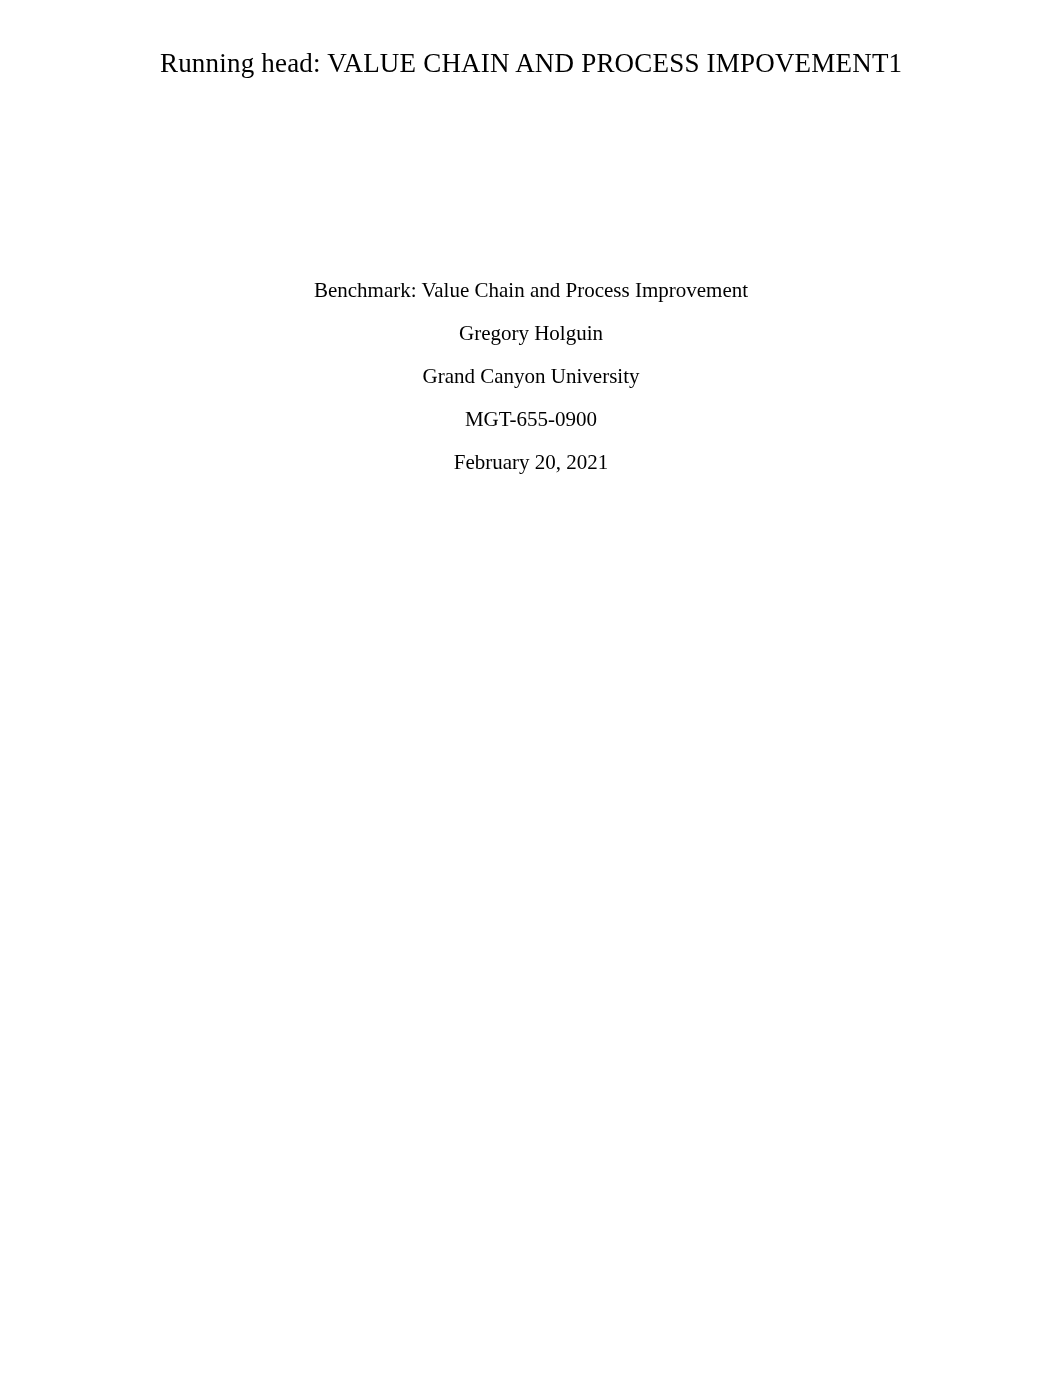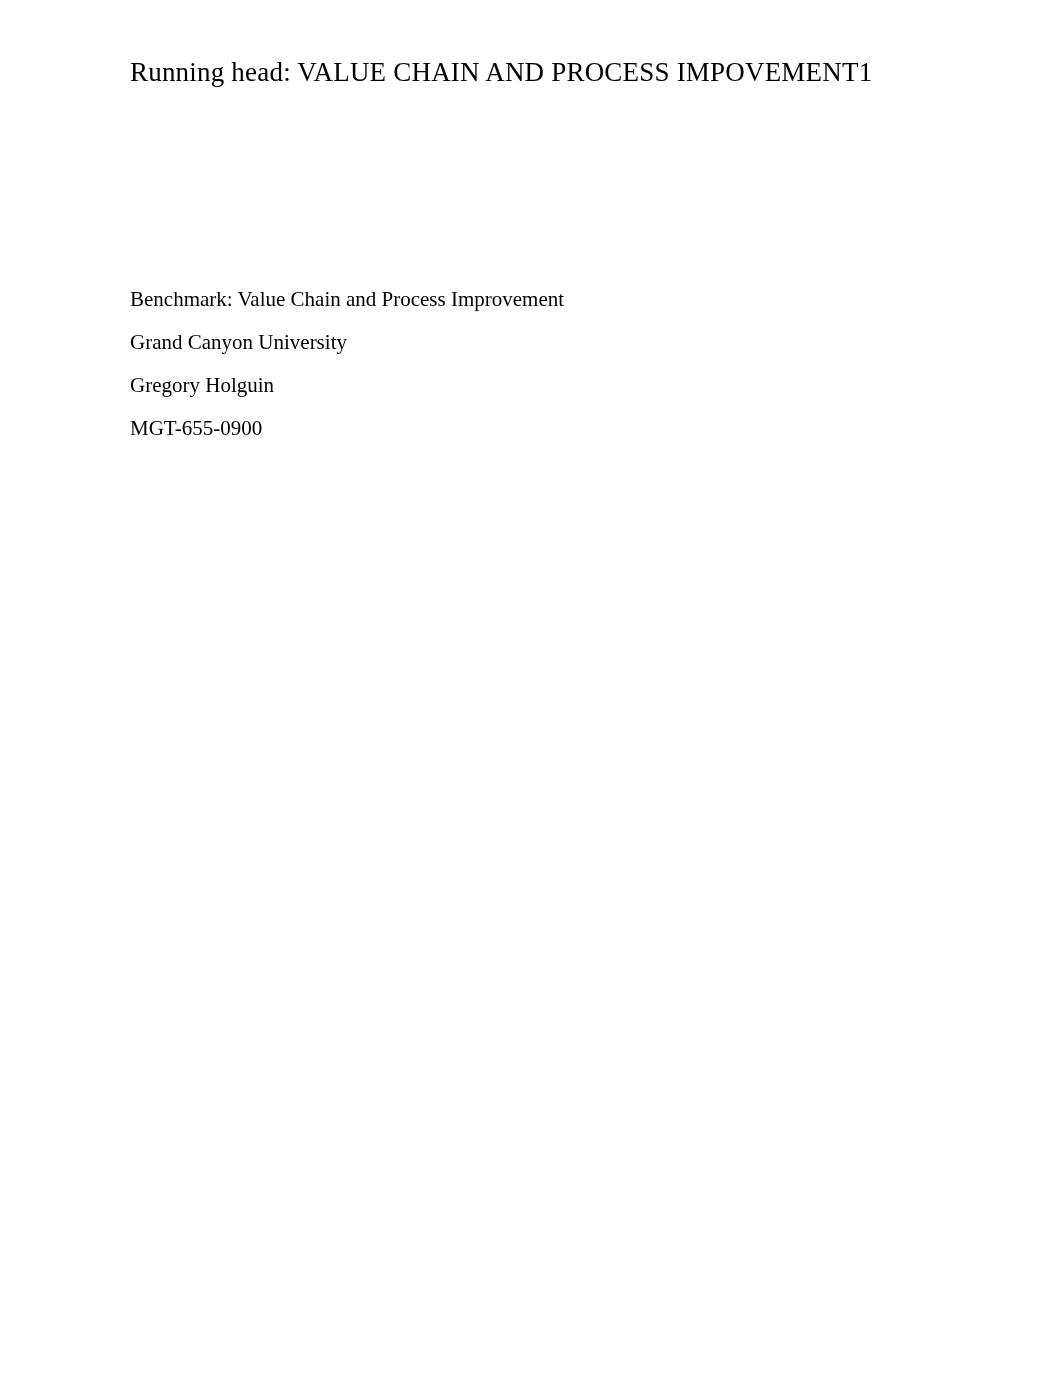--- a/index.html
+++ b/index.html
@@ -16,53 +16,54 @@
       position: relative;
     }
     .page {
       width: 100%;
       height: 100%;
       padding: 48px 130px 130px 130px;
       position: relative;
     }
     .header {
       display: flex;
-      justify-content: flex-start;
+      justify-content: center;
       align-items: baseline;
       width: 100%;
       margin-bottom: 190px;
-      margin-top: 9px;
     }
     .running-head {
       font-size: 27px;
       font-weight: normal;
       letter-spacing: 0.2px;
     }
     .page-number {
       font-size: 27px;
       font-weight: normal;
     }
     .title-block {
+      text-align: center;
       font-size: 21px;
       line-height: 2.05;
     }
     .title-line {
       display: block;
     }
   </style>
 </head>
 <body>
 
 <div class="page">
   <div class="header">
     <div class="running-head">
       <span>Running head: </span><span>VALUE CHAIN AND PROCESS IMPOVEMENT</span>
     </div>
     <div class="page-number">1</div>
   </div>
 
   <div class="title-block">
     <span class="title-line">Benchmark: Value Chain and Process Improvement</span>
+    <span class="title-line">Gregory Holguin</span>
     <span class="title-line">Grand Canyon University</span>
-    <span class="title-line">Gregory Holguin</span>
     <span class="title-line">MGT-655-0900</span>
+    <span class="title-line">February 20, 2021</span>
   </div>
 </div>
 
 </body></html>

